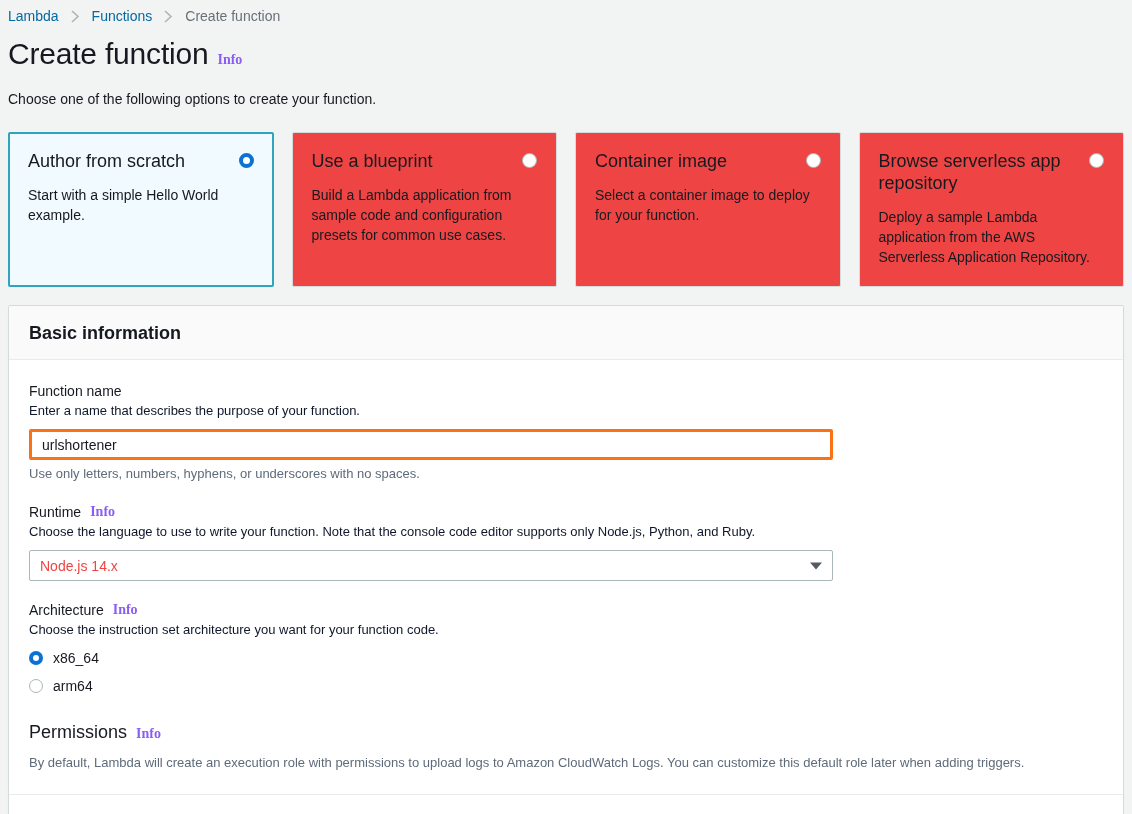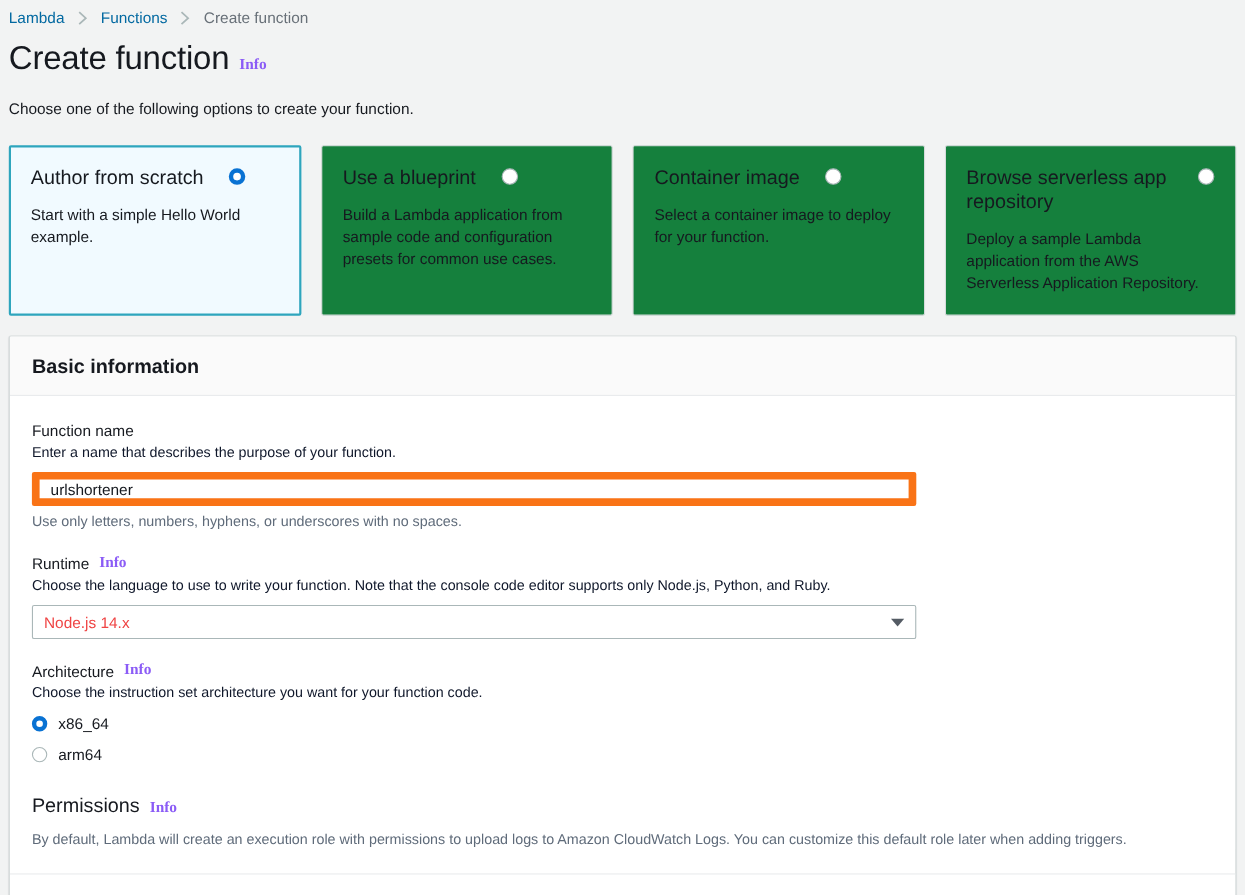--- a/index.html
+++ b/index.html
@@ -67,37 +67,37 @@
 
   
   .cards {
     display: flex;
     gap: 18px;
     padding: 23px 8px 0 8px;
   }
   .card {
     flex: 1 1 0;
     min-width: 0;
-    background: #15803d;
+    background: #ef4444;
     border: 1px solid #d5dbdb;
     border-radius: 2px;
     padding: 16px 19px 18px 19px;
     min-height: 155px;
     cursor: pointer;
     position: relative;
   }
   .card.selected {
     background: #f1faff;
     border: 2px solid #2ea5bd;
     padding: 15px 18px 17px 18px;
   }
   .card-top {
     display: flex;
     align-items: flex-start;
-    justify-content: flex-start;
+    justify-content: space-between;
     gap: 23px;
   }
   .card-title {
     font-size: 18px;
     font-weight: 400;
     line-height: 22px;
     color: #16191f;
     margin: 0;
     padding-top: 1px;
   }
@@ -175,21 +175,21 @@
   .text-input {
     display: block;
     width: 804px;
     height: 31px;
     margin-top: 9px;
     padding: 0 10px;
     font-size: 14px;
     font-family: "Liberation Sans", sans-serif;
     color: #16191f;
     background: #ffffff;
-    border: 7px solid #f97316;
+    border: 3px solid #f97316;
     border-radius: 2px;
     outline: none;
   }
   .select-wrap {
     position: relative;
     width: 804px;
     margin-top: 9px;
   }
   .select-box {
     width: 100%;

